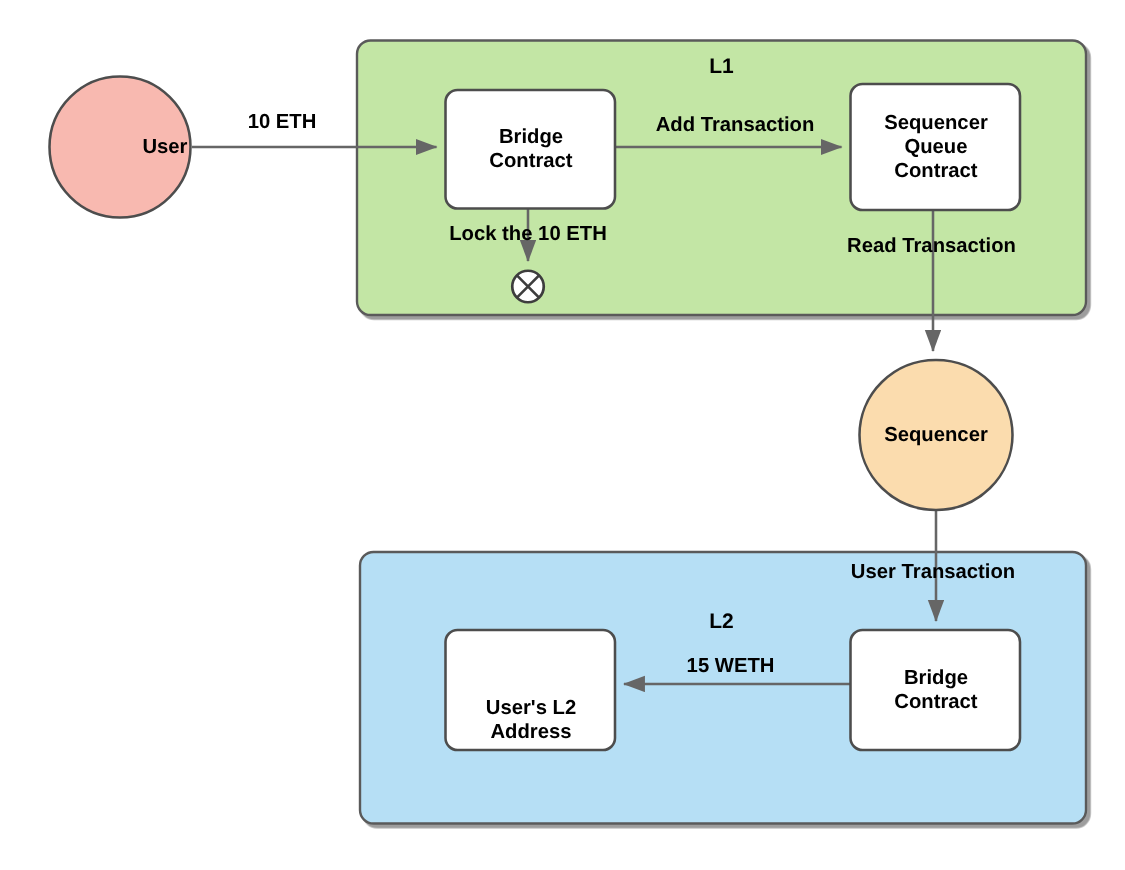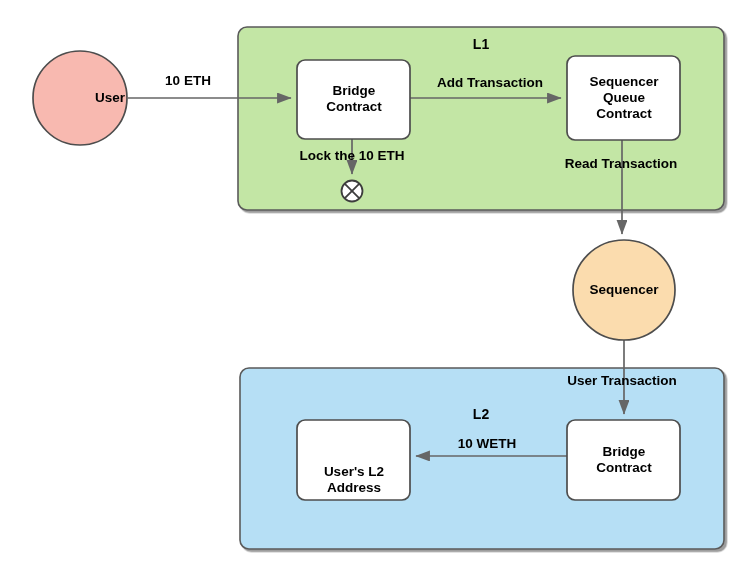--- a/index.html
+++ b/index.html
@@ -99,13 +99,13 @@
 <div class="lbl node-label ctr" style="left:624px; top:98px;">Sequencer<br>Queue<br>Contract</div>
 <div class="lbl node-label ctr" style="left:624px; top:290px;">Sequencer</div>
 <div class="lbl node-label ctr" style="left:354px; top:460px;margin-top:20px;">User's L2<br>Address</div>
 <div class="lbl node-label ctr" style="left:624px; top:460px;">Bridge<br>Contract</div>
 
 <div class="lbl edge-label ctr" style="left:188px; top:81px;text-align:center;">10 ETH</div>
 <div class="lbl edge-label ctr" style="left:490px; top:83px;">Add Transaction</div>
 <div class="lbl edge-label ctr" style="left:352px; top:156px;">Lock the 10 ETH</div>
 <div class="lbl edge-label ctr" style="left:621px; top:164px;">Read Transaction</div>
 <div class="lbl edge-label ctr" style="left:622px; top:381px;">User Transaction</div>
-<div class="lbl edge-label ctr" style="left:487px; top:444px;">10 WETH</div>
+<div class="lbl edge-label ctr" style="left:487px; top:444px;">15 WETH</div>
 
 </body></html>

